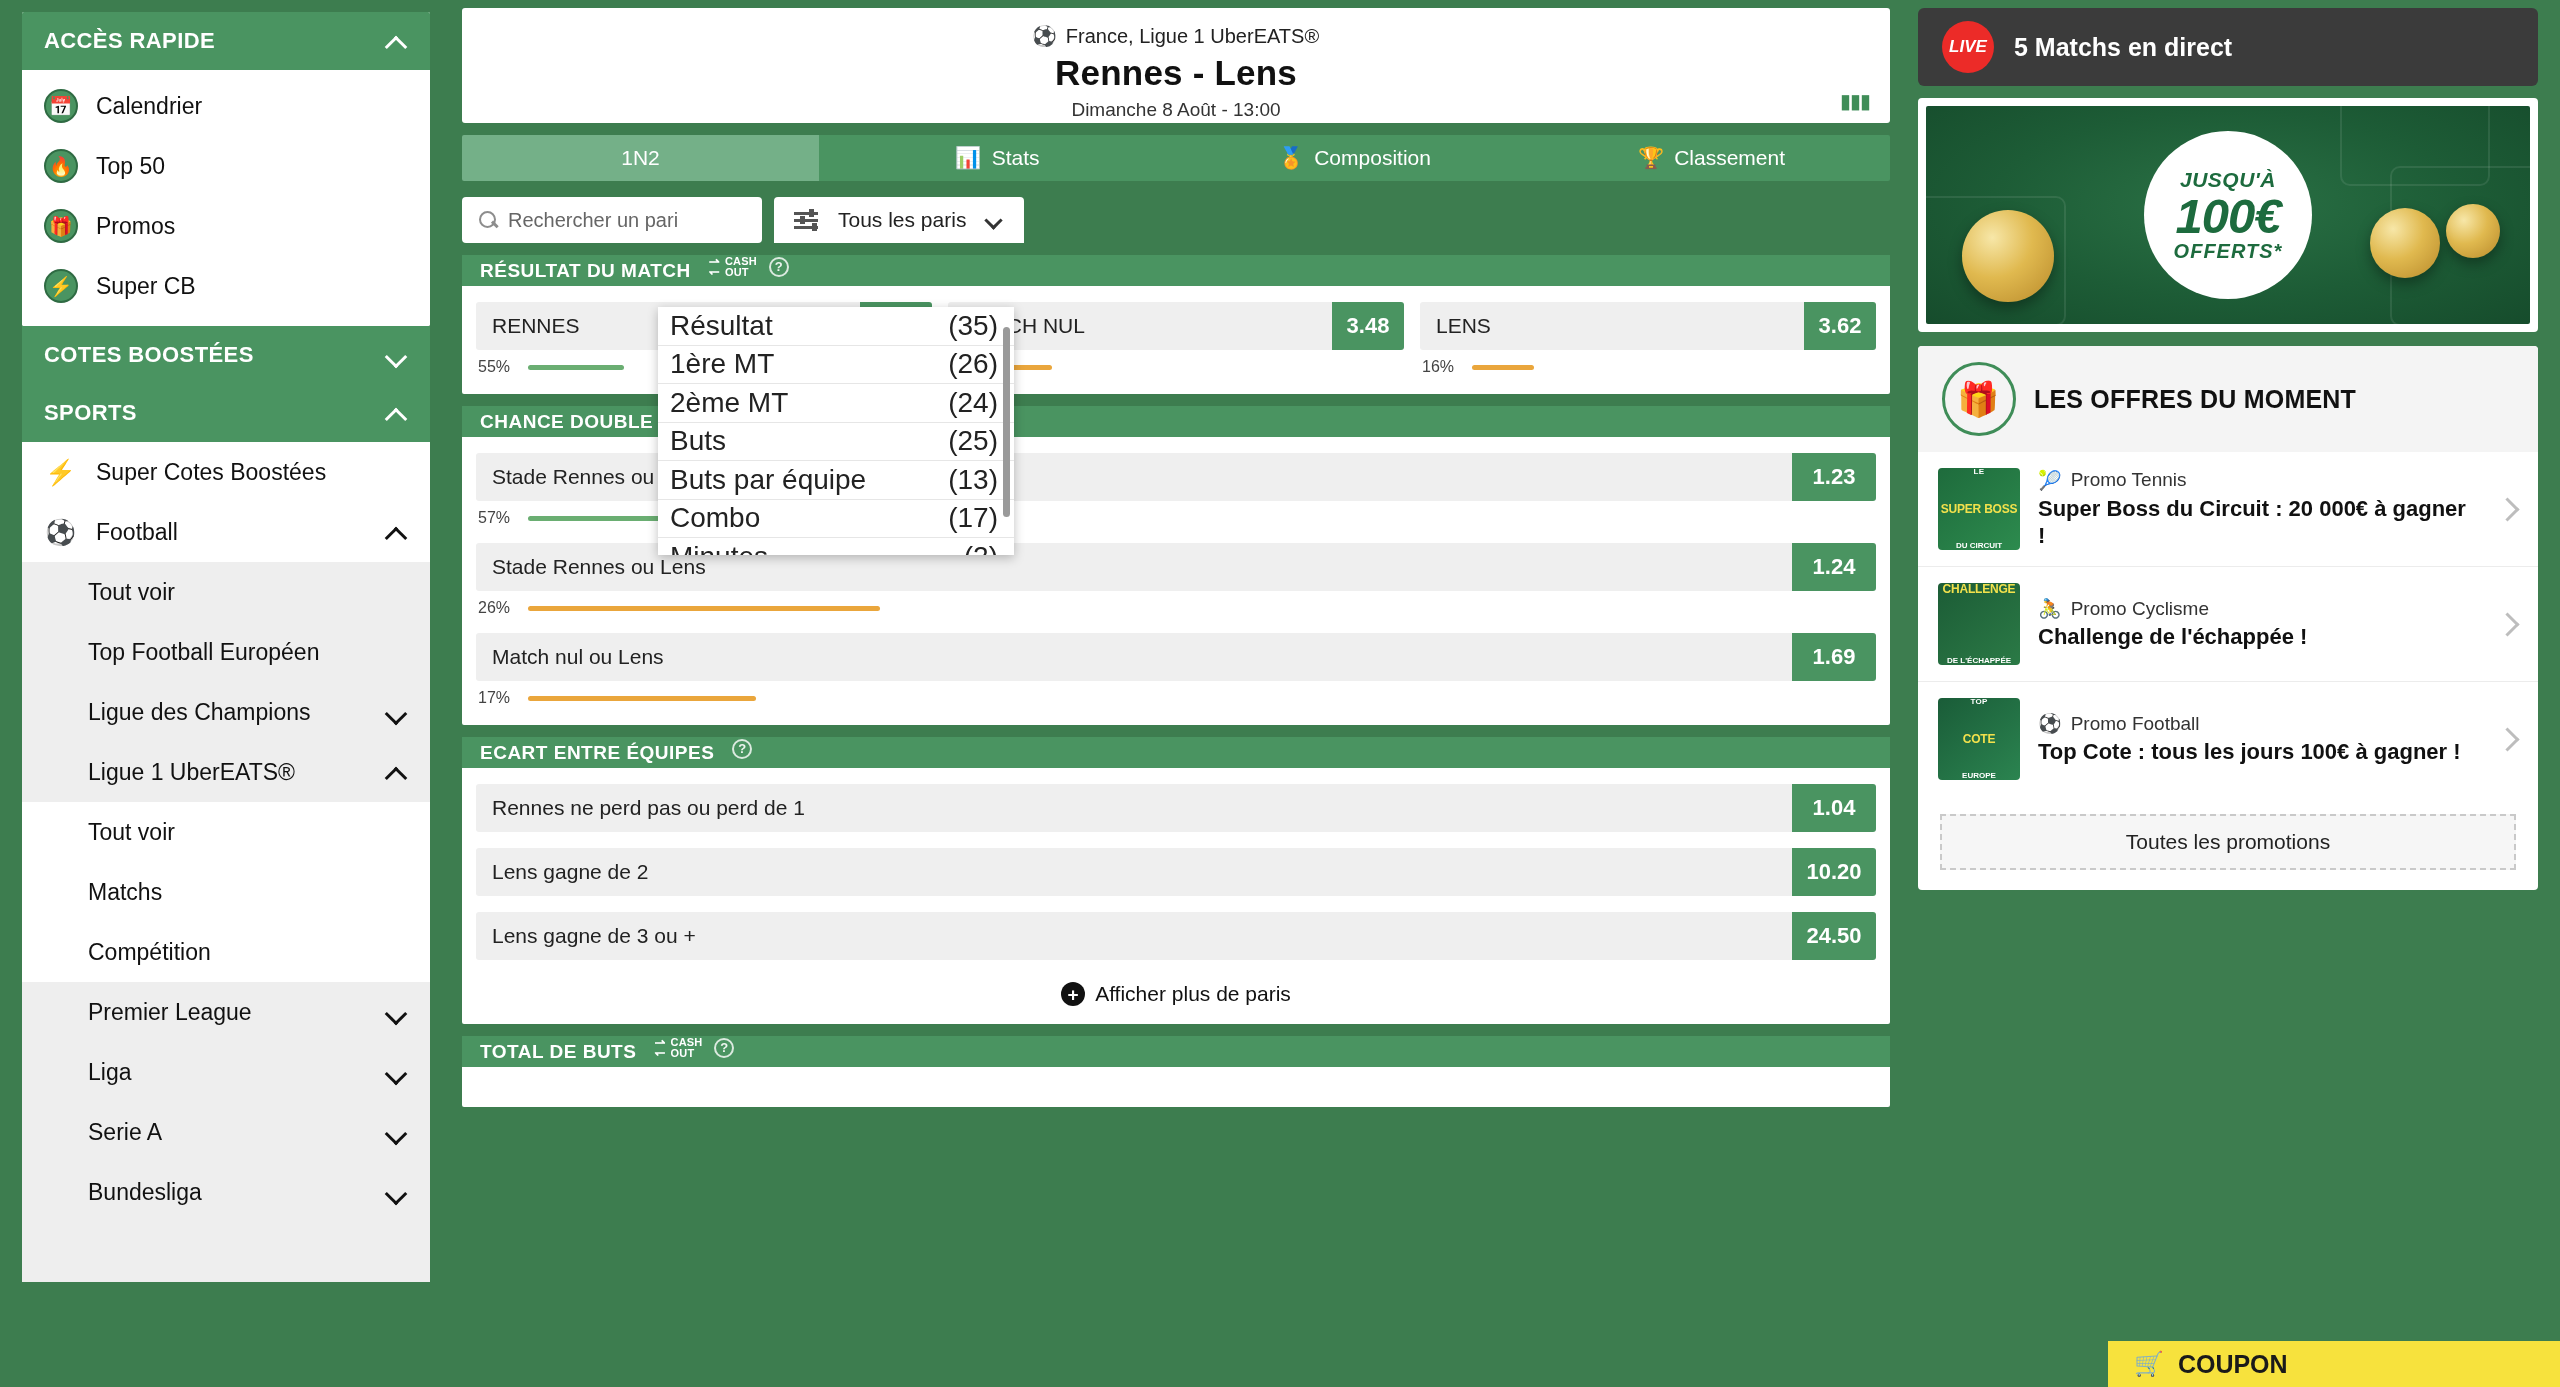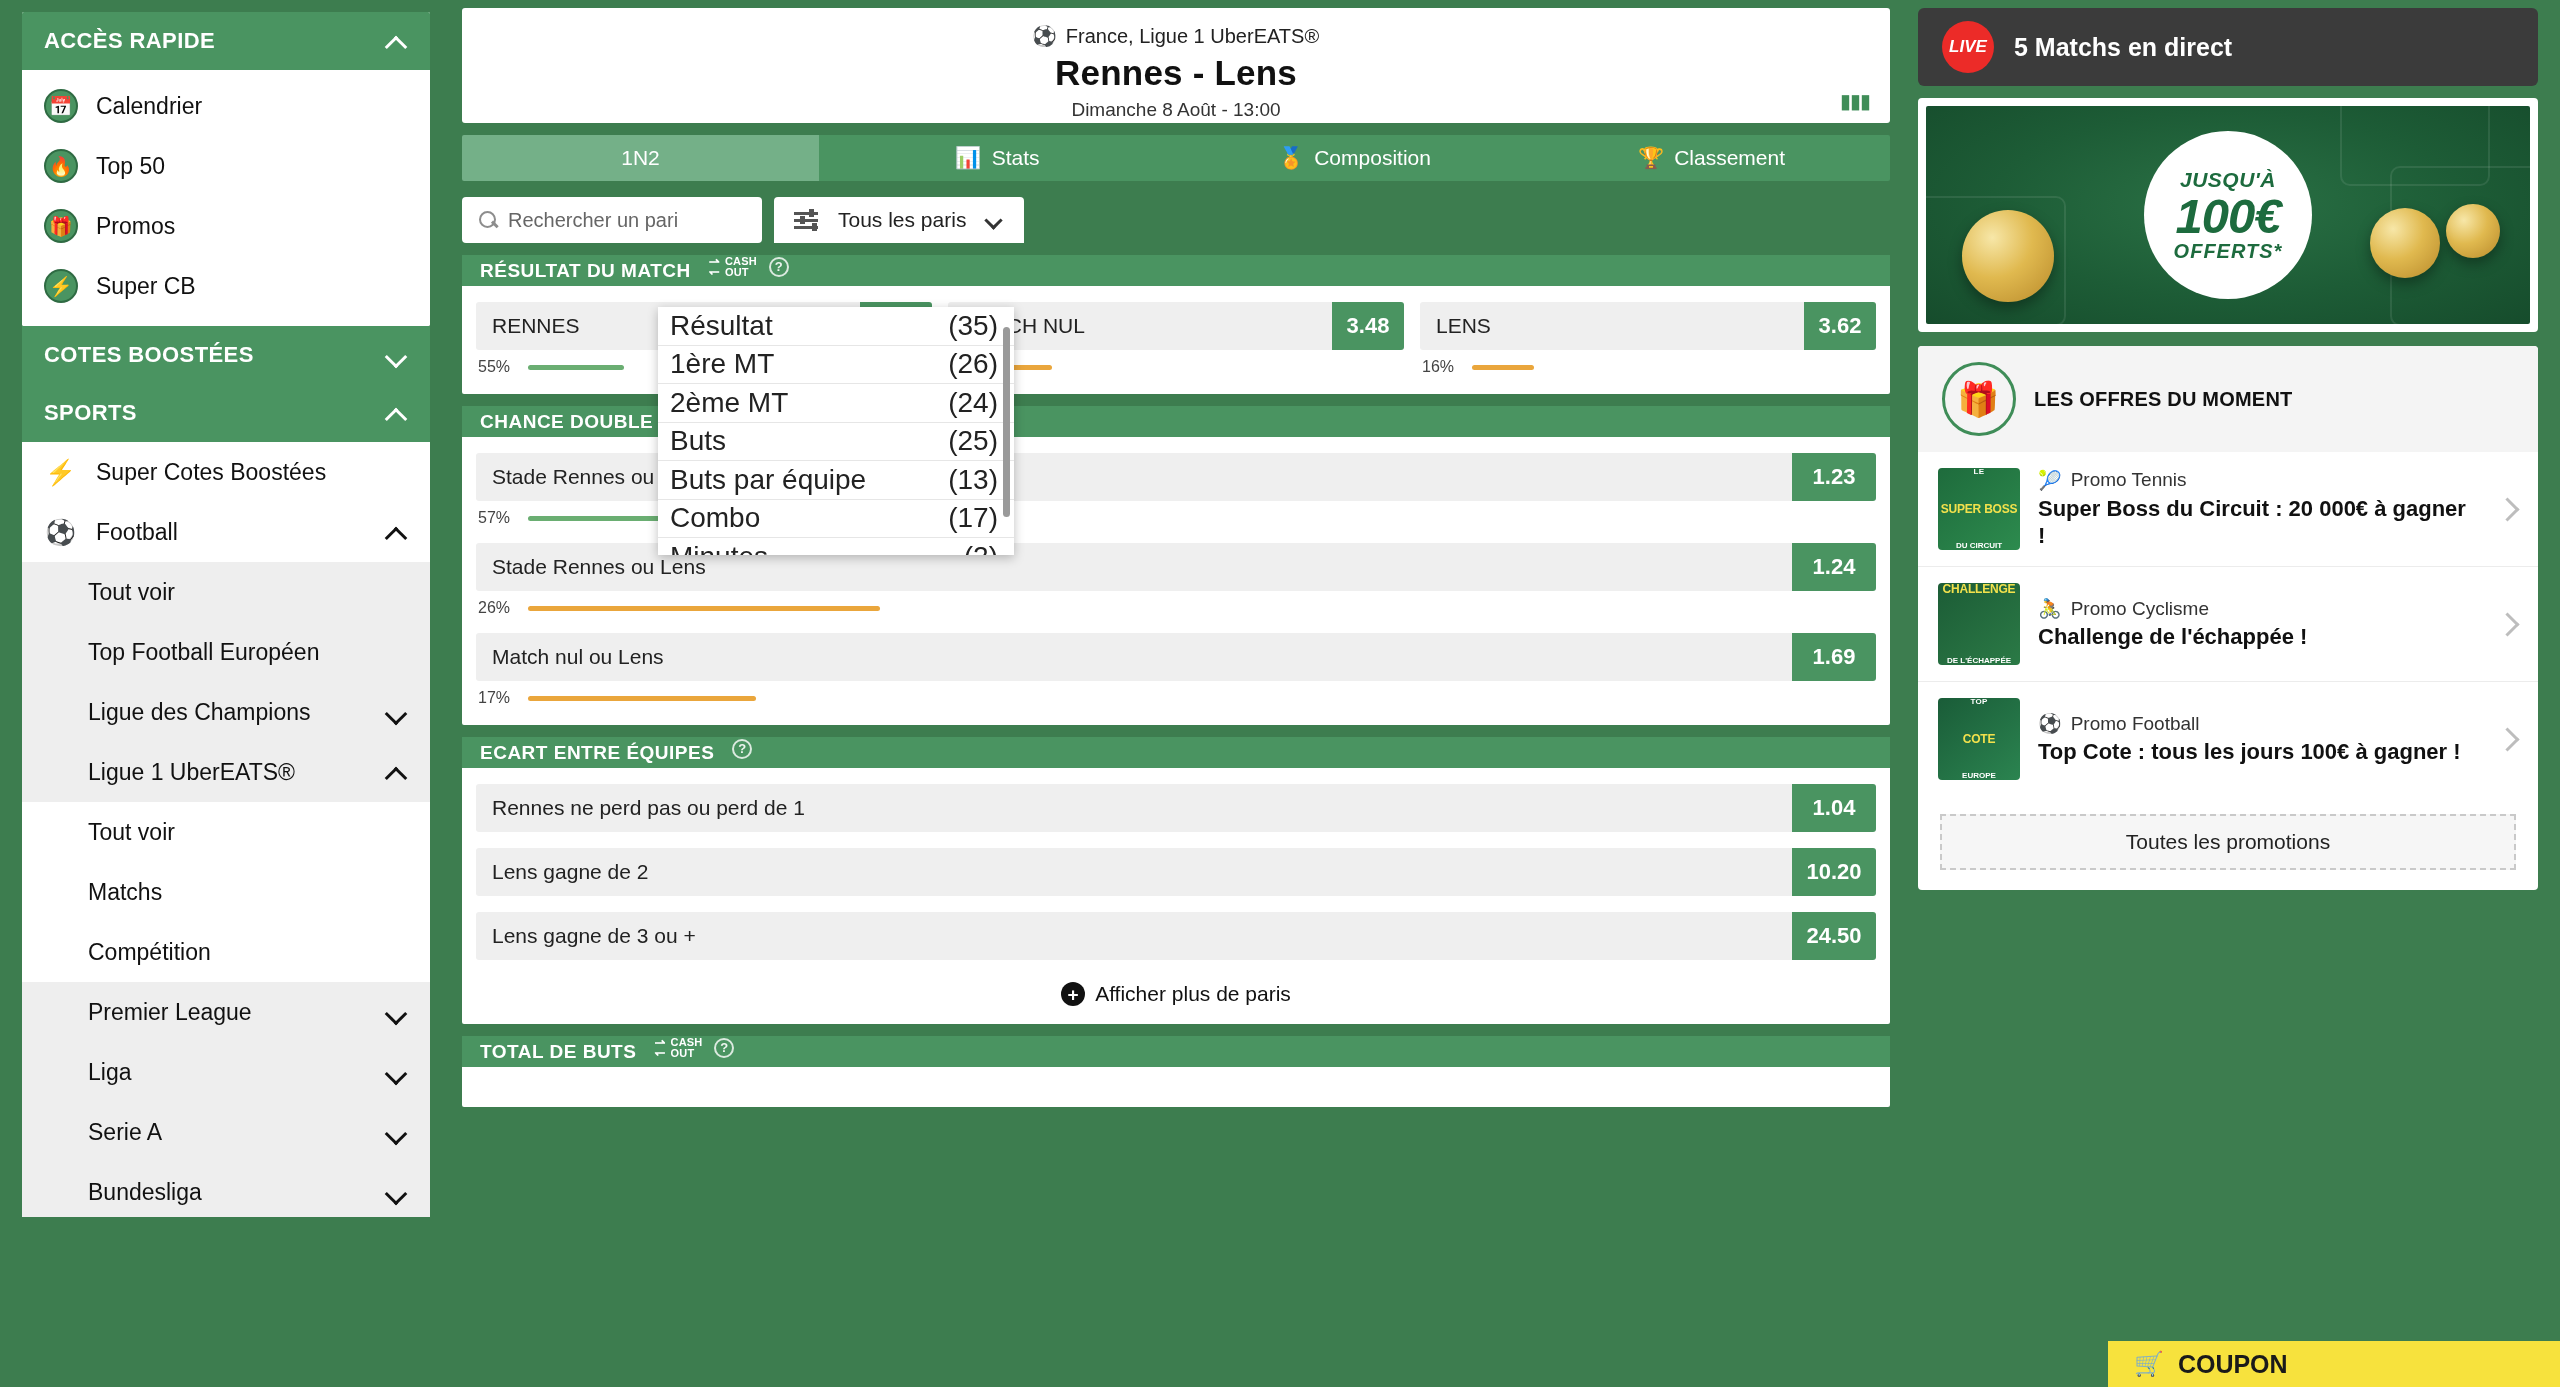--- a/index.html
+++ b/index.html
@@ -15,21 +15,21 @@
     width: 2560px; height: 1387px;
     background: #3d7d4f;
     display: flex;
     align-items: flex-start;
   }
 
   
   .sidebar {
     width: 452px;
     flex: 0 0 452px;
-    height: 1217px;
+    height: 1387px;
     padding: 12px 22px 0 22px;
     overflow: hidden;
   }
   .side-card { background:#fff; border-radius:2px; overflow:hidden; }
   .side-header {
     background: #4a9461;
     color:#fff;
     font-size: 22px;
     font-weight: bold;
     letter-spacing: .4px;
@@ -244,21 +244,21 @@
 
   .offers-card { margin-top: 14px; background:#fff; border-radius:4px; overflow:hidden; }
   .offers-head {
     background:#f4f4f4; height: 106px; display:flex; align-items:center; gap:18px; padding: 0 24px;
   }
   .gift-circle {
     width:74px; height:74px; border-radius:50%; border:3px solid #3f8d58;
     display:flex; align-items:center; justify-content:center; flex:0 0 74px;
   }
   .gift-glyph { font-size:34px; color:#2f7d49; }
-  .offers-title { font-size:20px; font-weight:bold; color:#111; letter-spacing:.2px; }
+  .offers-title { font-size:25px; font-weight:bold; color:#111; letter-spacing:.2px; }
 
   .promo-row {
     display:flex; align-items:center; gap:18px; padding: 16px 20px;
     border-bottom:1px solid #ececec; cursor:pointer;
   }
   .promo-thumb { width:82px; height:82px; border-radius:4px; flex:0 0 82px; position:relative; overflow:hidden;}
   .t-tennis { background: linear-gradient(140deg,#1e6b3c,#2d8b4e); }
   .t-cyc { background: linear-gradient(140deg,#1c5c36,#2b7a46); }
   .t-foot { background: linear-gradient(140deg,#1a5c38,#2b8450); }
   .thumb-text { position:absolute; inset:0; display:flex; flex-direction:column; align-items:center; justify-content:space-between; text-align:center; line-height:1.05;}

